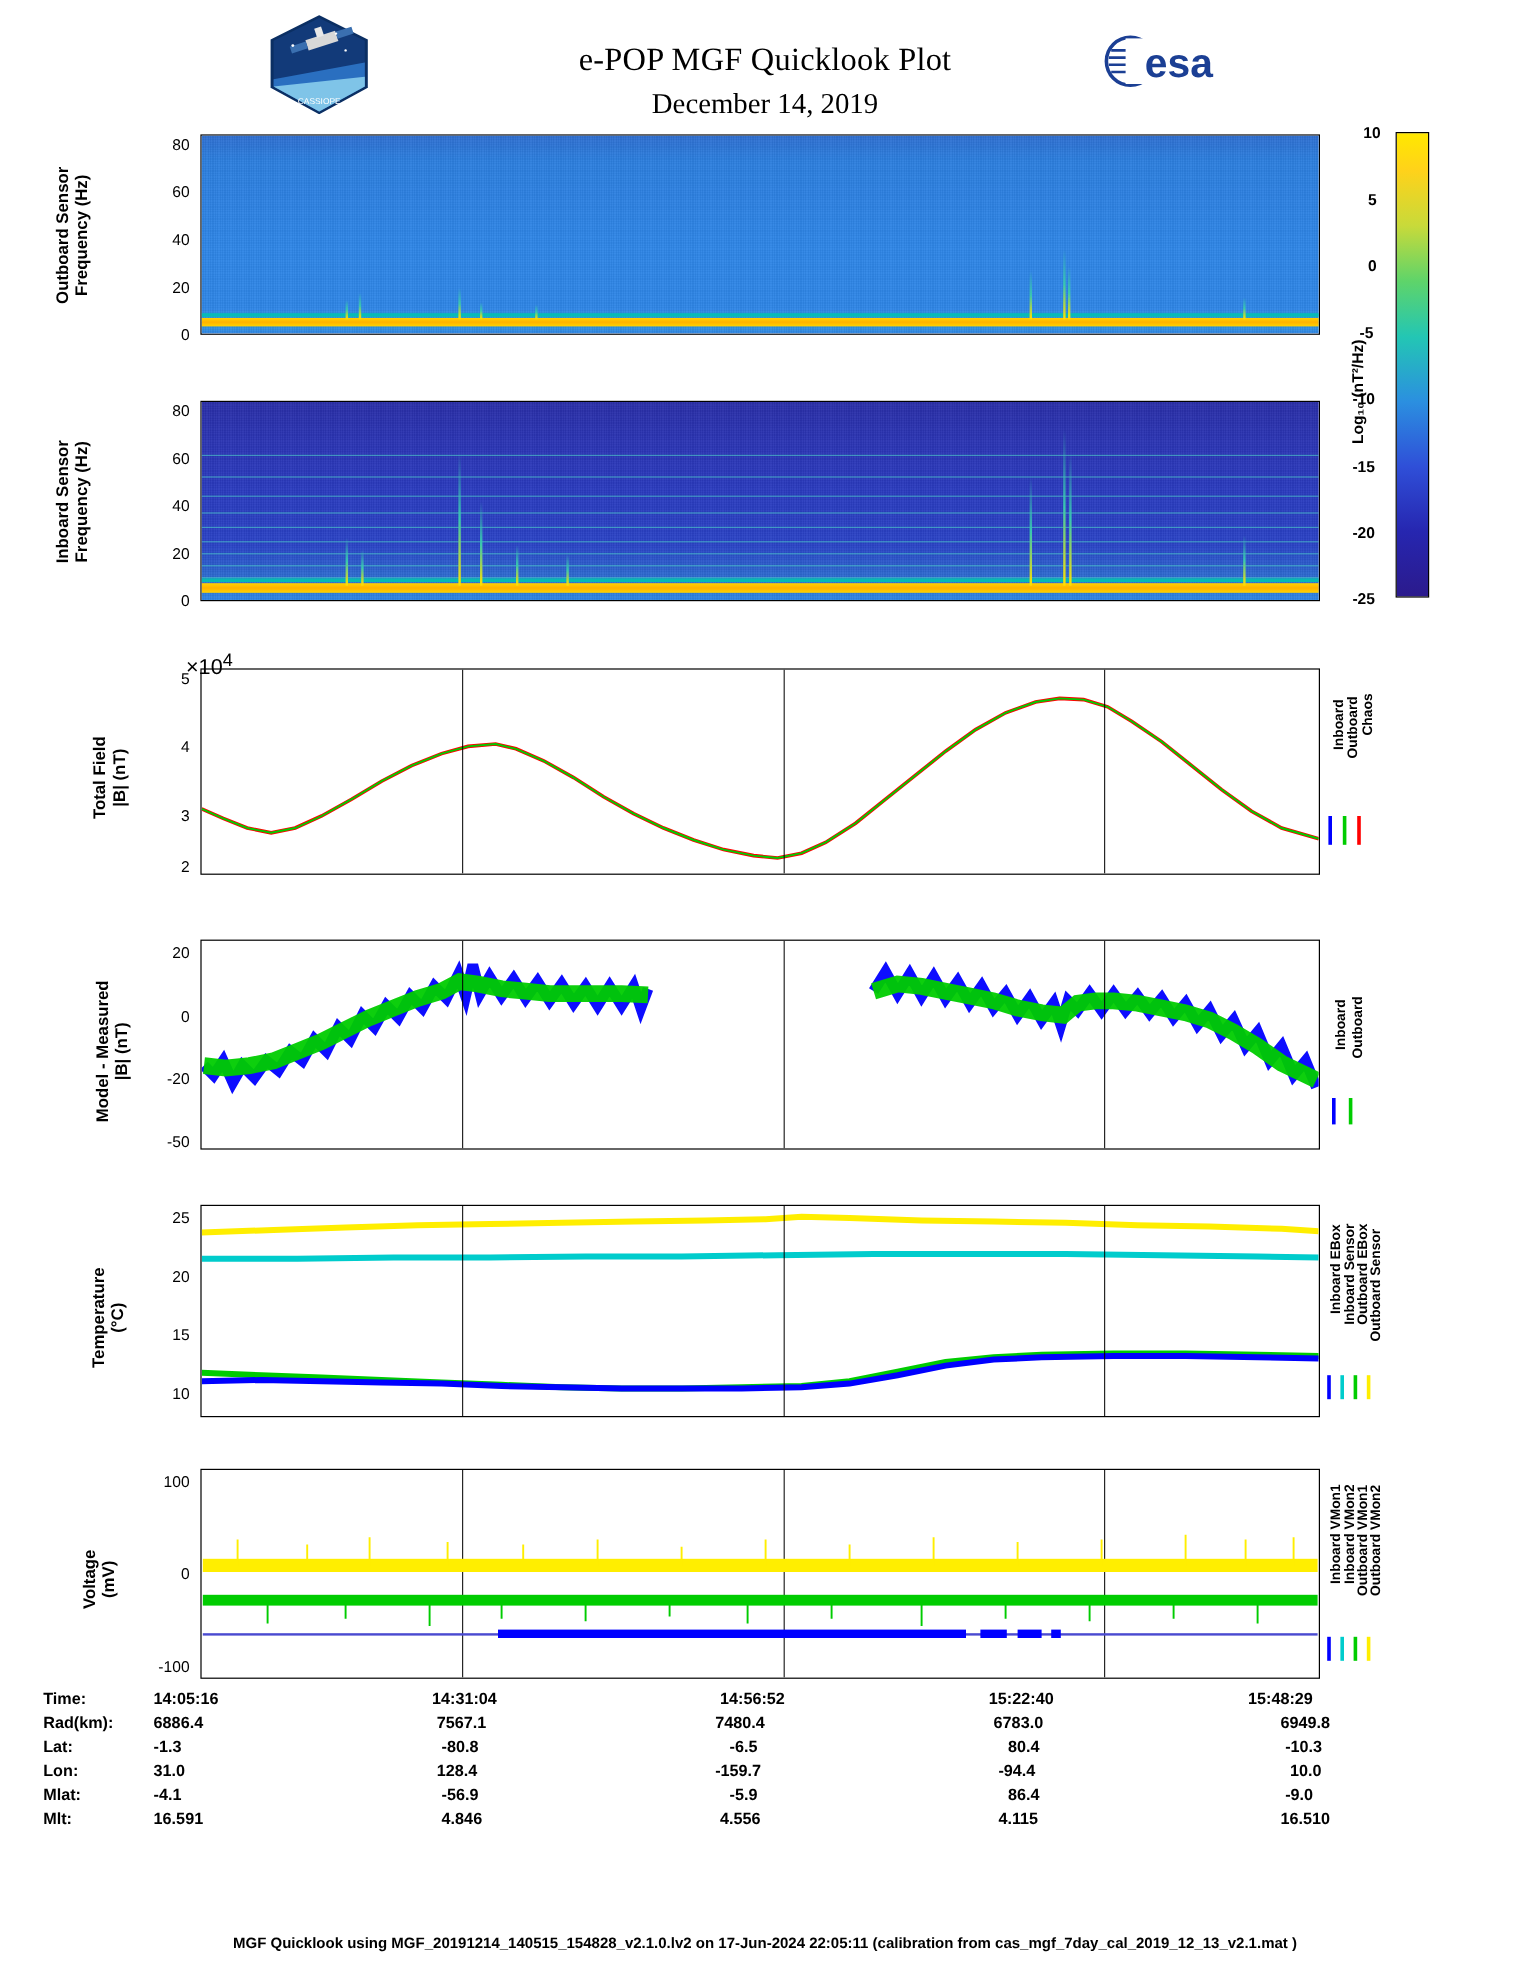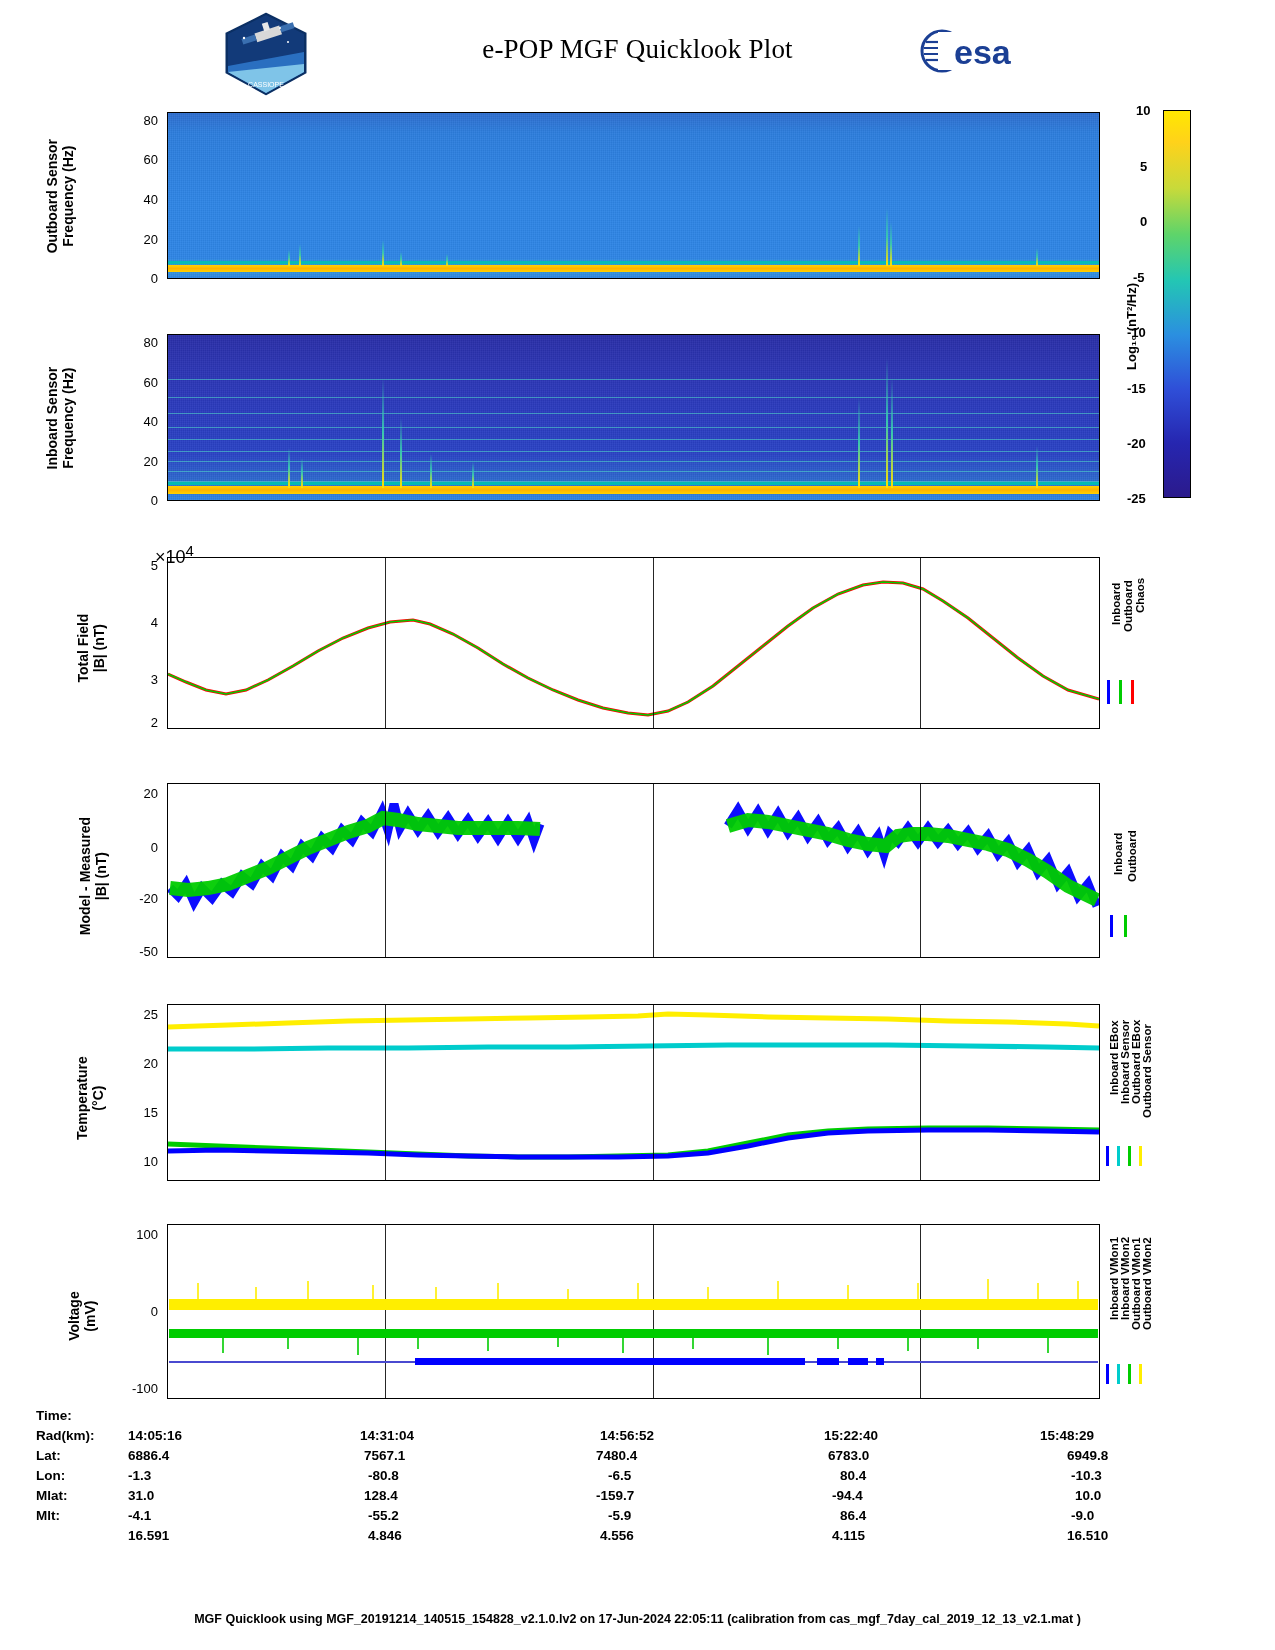--- a/index.html
+++ b/index.html
@@ -44,21 +44,21 @@
           #5ed46a 68%, #c8da3a 80%, #ffd21a 92%, #ffe800 100%);}
   .cbtick{position:absolute;font-family:"Liberation Sans",sans-serif;font-weight:bold;font-size:13px;}
   .cbtitle{position:absolute;font-family:"Liberation Sans",sans-serif;font-weight:bold;font-size:13px;
            transform:rotate(-90deg);transform-origin:0 0;white-space:nowrap;}
 
   
   .tbl{position:absolute;left:0;top:1408px;width:1275px;font-family:"Liberation Sans",sans-serif;
        font-weight:bold;font-size:13.5px;}
   .tbl .row{position:relative;height:20px;}
   .tbl .lab{position:absolute;left:36px;width:90px;}
-  .tbl .c{position:absolute;text-align:left;margin-top:20px;}
+  .tbl .c{position:absolute;text-align:left;}
   .footer{position:absolute;left:0;top:1612px;width:1275px;text-align:center;
           font-family:"Liberation Sans",sans-serif;font-weight:bold;font-size:12.5px;}
   .legend-swatch{position:absolute;width:3px;}
 </style>
 </head>
 <body>
 
 <div class="page">
 
   <div class="logo-cassiope">
@@ -90,20 +90,21 @@
             <path d="M4,26 H40"></path>
             <path d="M6,32 H38"></path>
         </g>
         <rect x="18" y="4" width="34" height="38" fill="#ffffff"></rect>
         <text x="34" y="36" font-family="Liberation Sans, sans-serif" font-size="34" font-weight="bold" fill="#1b3f94">esa</text>
       </g>
     </svg>
   </div>
 
   <div class="title">e-POP MGF Quicklook Plot</div>
+  <div class="subtitle">December 14, 2019</div>
 
   <div class="cbar" style="left:1163px;top:110px;width:28px;height:388px;"></div>
   <div class="cbtick" style="left:1136px;top:103px;">10</div>
   <div class="cbtick" style="left:1140px;top:159px;">5</div>
   <div class="cbtick" style="left:1140px;top:214px;">0</div>
   <div class="cbtick" style="left:1133px;top:270px;">-5</div>
   <div class="cbtick" style="left:1127px;top:325px;">-10</div>
   <div class="cbtick" style="left:1127px;top:381px;">-15</div>
   <div class="cbtick" style="left:1127px;top:436px;">-20</div>
   <div class="cbtick" style="left:1127px;top:491px;">-25</div>
@@ -328,21 +329,21 @@
       <div class="lab">Lon:</div>
       <div class="c" style="left:128px;">31.0</div>
       <div class="c" style="left:364px;">128.4</div>
       <div class="c" style="left:596px;">-159.7</div>
       <div class="c" style="left:832px;">-94.4</div>
       <div class="c" style="left:1075px;">10.0</div>
     </div>
     <div class="row">
       <div class="lab">Mlat:</div>
       <div class="c" style="left:128px;">-4.1</div>
-      <div class="c" style="left:368px;">-55.2</div>
+      <div class="c" style="left:368px;">-56.9</div>
       <div class="c" style="left:608px;">-5.9</div>
       <div class="c" style="left:840px;">86.4</div>
       <div class="c" style="left:1071px;">-9.0</div>
     </div>
     <div class="row">
       <div class="lab">Mlt:</div>
       <div class="c" style="left:128px;">16.591</div>
       <div class="c" style="left:368px;">4.846</div>
       <div class="c" style="left:600px;">4.556</div>
       <div class="c" style="left:832px;">4.115</div>

